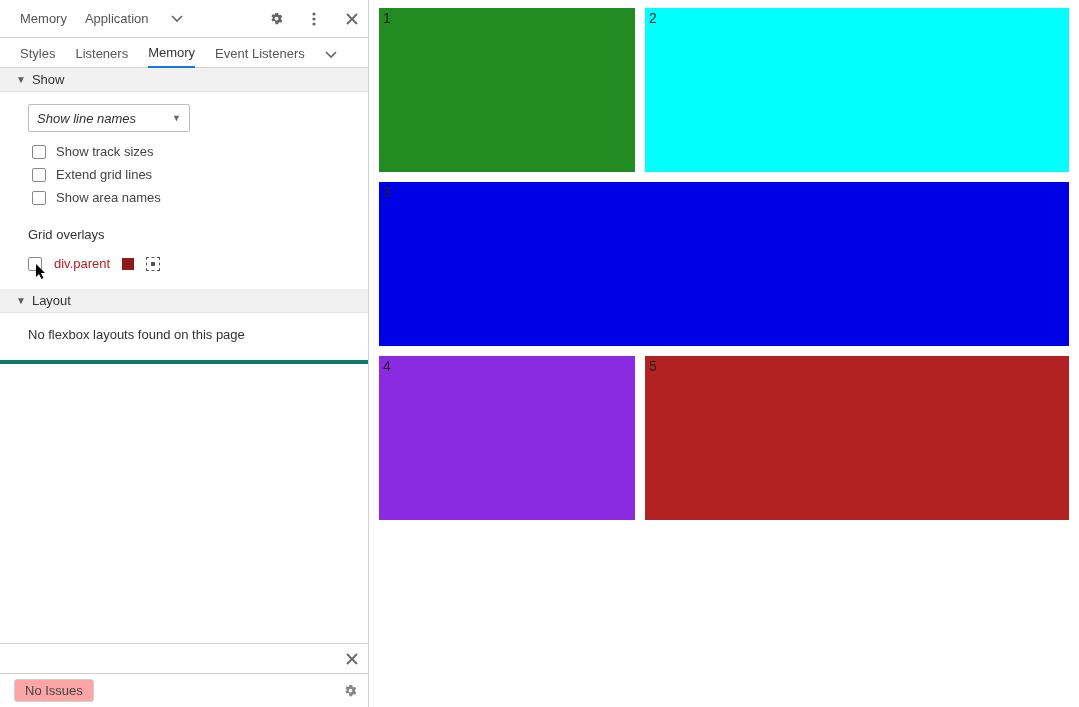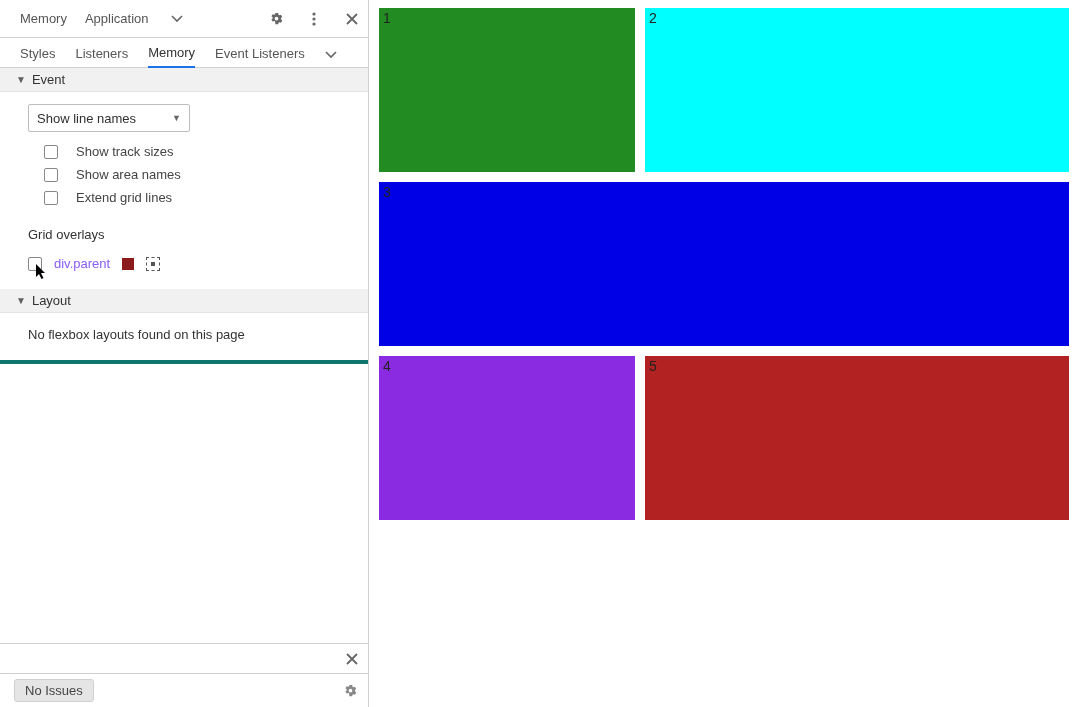--- a/index.html
+++ b/index.html
@@ -85,41 +85,42 @@
     height: 28px;
     border: 1px solid #bdbdbd;
     border-radius: 2px;
     display: flex;
     align-items: center;
     padding: 0 8px;
     justify-content: space-between;
     background: #fff;
     margin-bottom: 12px;
     cursor: default;
+    font-style: italic;
   }
   .select-wrap .caret { font-size: 9px; color: #666; }
 
   .cb-row {
-    display: flex; align-items: center; gap: 18px;
-    margin: 8px 16px;
+    display: flex; align-items: center; gap: 10px;
+    margin: 8px 4px;
     color: #444;
   }
   .cb {
     width: 14px; height: 14px;
     border: 1px solid #888;
     border-radius: 2px;
     background: #fff;
   }
 
   .overlay-row {
     display: flex; align-items: center; gap: 12px;
     margin-top: 6px;
     position: relative;
   }
-  .overlay-row .elname { color: #8b5cf6; }
+  .overlay-row .elname { color: #b91c1c; }
   .swatch {
     width: 12px; height: 12px; background: #8b1a1a;
   }
   .target-icon {
     width: 14px; height: 14px;
     border: 1px dashed #555;
     display: flex; align-items: center; justify-content: center;
   }
   .target-icon::after {
     content: ""; width: 4px; height: 4px; background: #555;
@@ -151,21 +152,21 @@
   .footer {
     height: 34px;
     border-top: 1px solid #d0d0d0;
     display: flex; align-items: center;
     padding: 0 10px 0 14px;
   }
   .no-issues {
     border: 1px solid #cfcfcf;
     border-radius: 3px;
     padding: 3px 10px;
-    background: #e5e5e5;
+    background: #fca5a5;
     color: #444;
   }
   .footer .spacer { flex: 1; }
 
   
   .page-preview {
     flex: 1;
     padding: 8px 10px 40px 10px;
     background: #ffffff;
   }
@@ -230,41 +231,41 @@
     <span class="tab">Event Listeners</span>
     <span class="icon-btn" style="padding-bottom:6px">
       <svg width="12" height="12" viewBox="0 0 12 12">
           <path d="M1 3 L6 8 L11 3" stroke="#666" stroke-width="1.6" fill="none"></path>
         </svg>
     </span>
   </div>
 
   <div class="section-header">
     <span class="tri">▼</span>
-    <span>Event</span>
+    <span>Show</span>
   </div>
 
   <div class="section-body">
 
     <div class="select-wrap">
       <span>Show line names</span>
       <span class="caret">▼</span>
     </div>
 
     <div class="cb-row">
       <span class="cb"></span>
       <span>Show track sizes</span>
     </div>
     <div class="cb-row">
       <span class="cb"></span>
-      <span>Show area names</span>
+      <span>Extend grid lines</span>
     </div>
     <div class="cb-row">
       <span class="cb"></span>
-      <span>Extend grid lines</span>
+      <span>Show area names</span>
     </div>
 
     <div class="subtitle" style="margin-top:22px">Grid overlays</div>
 
     <div class="overlay-row">
       <span class="cb"></span>
       <span class="elname">div.parent</span>
       <span class="swatch" style="background:#8b1a1a"></span>
       <span class="target-icon"></span>
       <svg class="cursor-overlay" viewBox="0 0 12 16">

